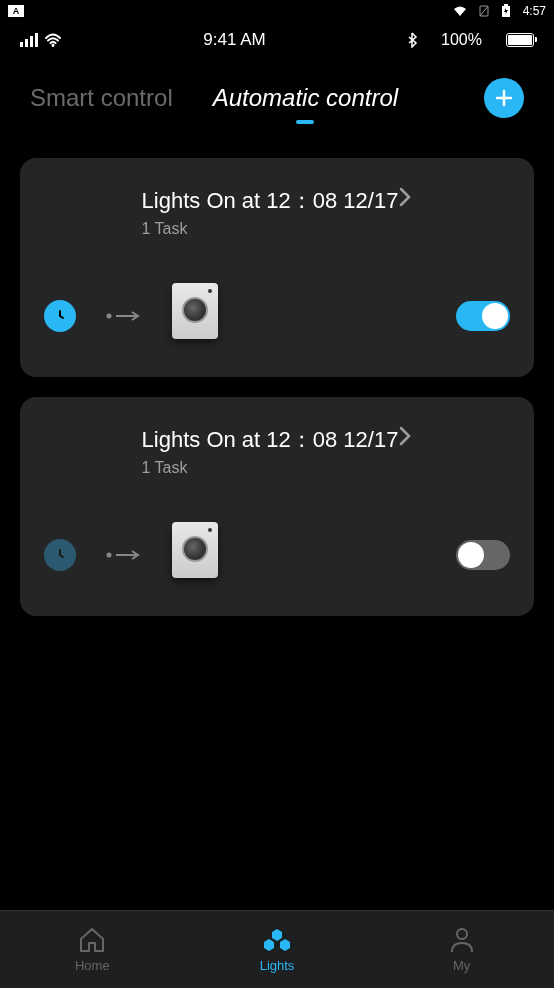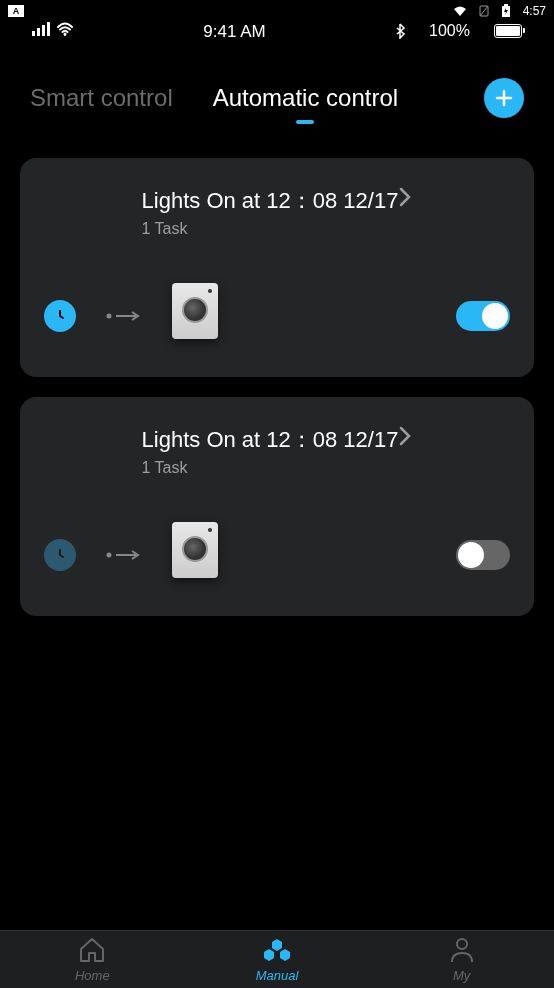--- a/index.html
+++ b/index.html
@@ -36,22 +36,22 @@
     .android-status-right {
       display: flex;
       align-items: center;
       gap: 12px;
     }
     
     .app-status-bar {
       height: 36px;
       display: flex;
       justify-content: space-between;
-      align-items: flex-start;
-      padding: 0 32px;
+      align-items: center;
+      padding: 0 20px;
       color: #fff;
     }
     .status-left {
       display: flex;
       align-items: center;
       gap: 6px;
     }
     .status-center {
       font-size: 17px;
       font-weight: 500;
@@ -96,21 +96,21 @@
       display: flex;
       align-items: center;
       padding: 20px 30px 10px 30px;
     }
     .tab {
       font-size: 24px;
       cursor: pointer;
       position: relative;
     }
     .tab-inactive { color: #6b6b6b; }
-    .tab-active { color: #fff; margin-left: 40px; }
+    .tab-active { color: #fff; margin-left: 40px; font-style: italic; }
     .tab-active::after {
       content: '';
       position: absolute;
       bottom: -12px;
       left: 50%;
       transform: translateX(-50%);
       width: 18px;
       height: 4px;
       background: #2ab7f5;
       border-radius: 2px;
@@ -224,25 +224,24 @@
       top: 2px;
     }
     .toggle-on .toggle-knob { right: 2px; }
     .toggle-off .toggle-knob { left: 2px; }
     
     .bottom-nav {
       position: absolute;
       bottom: 0;
       left: 0;
       right: 0;
-      height: 58px;
+      height: 78px;
       background: #1e1f21;
       display: flex;
       border-top: 1px solid #333;
-      font-style: italic;
     }
     .nav-item {
       flex: 1;
       display: flex;
       flex-direction: column;
       align-items: center;
       justify-content: center;
       gap: 4px;
       cursor: pointer;
     }
@@ -383,21 +382,21 @@
   <div class="nav-item nav-inactive">
     <svg width="30" height="28" viewBox="0 0 30 28">
         <path d="M4 13 L15 3 L26 13 L26 25 L18 25 L18 17 L12 17 L12 25 L4 25 Z" stroke="currentColor" stroke-width="2" fill="none" stroke-linejoin="round"></path>
       </svg>
     <span class="nav-label">Home</span>
   </div>
   <div class="nav-item nav-active">
     <svg width="30" height="28" viewBox="0 0 30 28">
         <path d="M15 3 L20 6 L20 12 L15 15 L10 12 L10 6 Z M7 13 L12 16 L12 22 L7 25 L2 22 L2 16 Z M23 13 L28 16 L28 22 L23 25 L18 22 L18 16 Z" fill="currentColor"></path>
       </svg>
-    <span class="nav-label">Manual</span>
+    <span class="nav-label">Lights</span>
   </div>
   <div class="nav-item nav-inactive">
     <svg width="30" height="28" viewBox="0 0 30 28">
         <circle cx="15" cy="8" r="5" stroke="currentColor" stroke-width="2" fill="none"></circle>
         <path d="M5 26 Q5 17 15 17 Q25 17 25 26" stroke="currentColor" stroke-width="2" fill="none"></path>
       </svg>
     <span class="nav-label">My</span>
   </div>
 </div>
 

